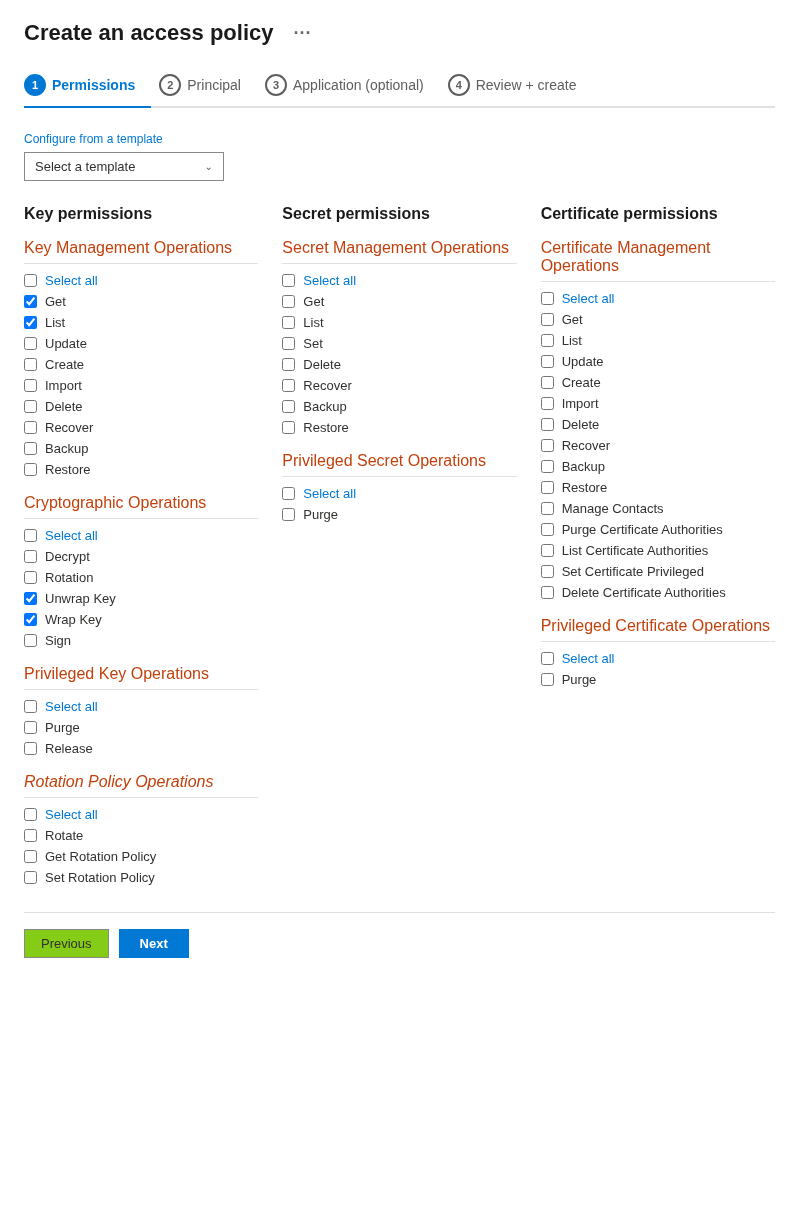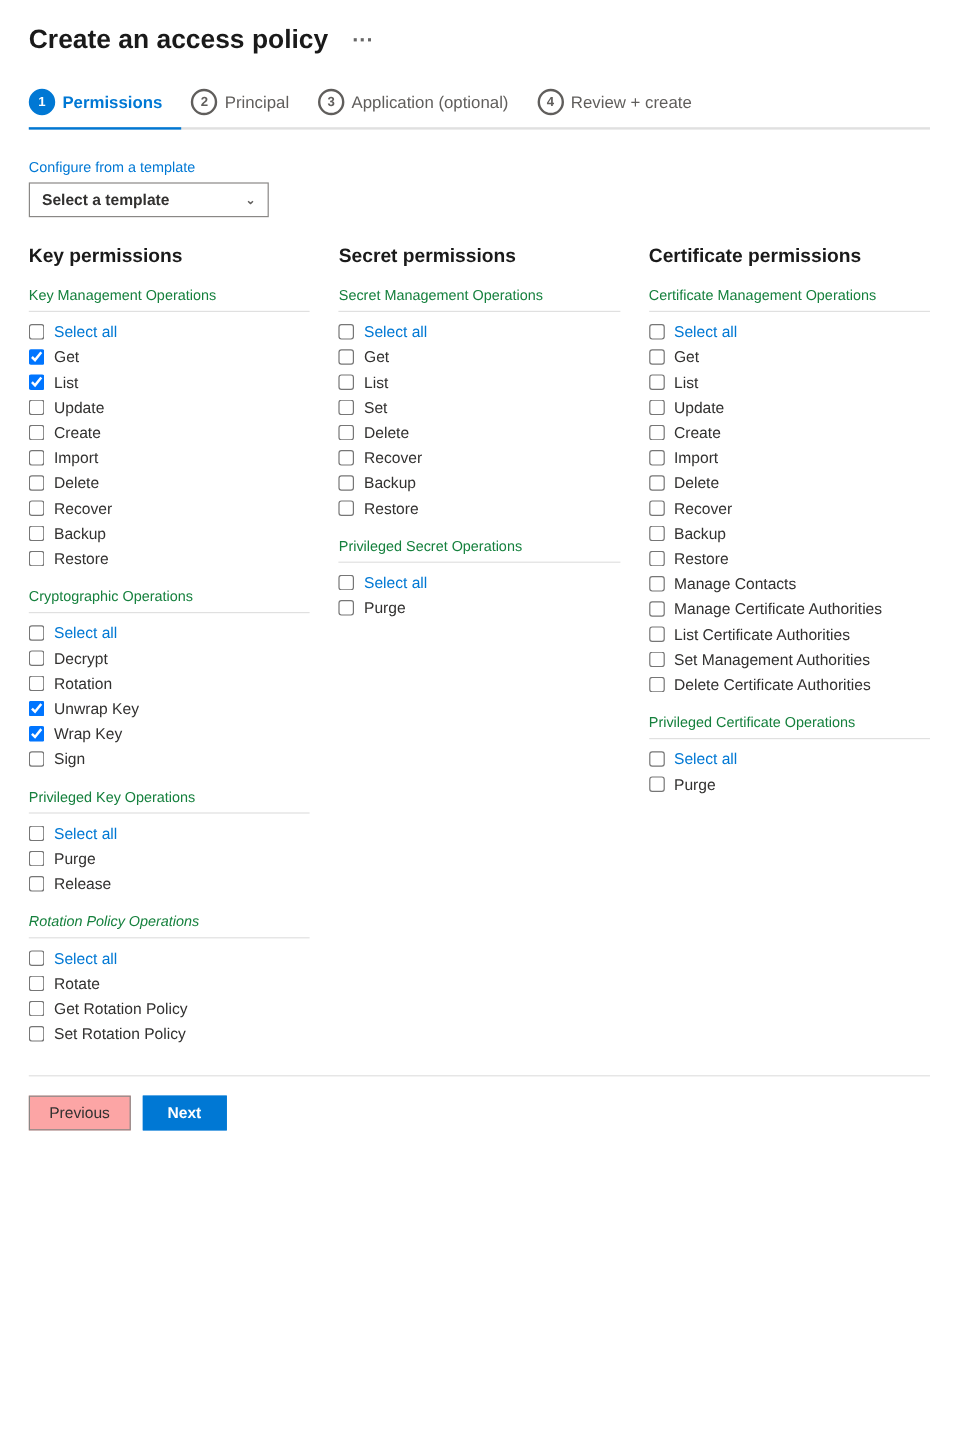--- a/index.html
+++ b/index.html
@@ -11,40 +11,40 @@
     
     .wizard-steps { display: flex; align-items: center; border-bottom: 2px solid #e0e0e0; padding-bottom: 0; margin-bottom: 24px; }
     .step { display: flex; align-items: center; gap: 6px; padding: 8px 16px 10px 0; cursor: pointer; color: #605e5c; font-size: 14px; position: relative; }
     .step.active { color: #0078d4; border-bottom: 2px solid #0078d4; margin-bottom: -2px; font-weight: 600; }
     .step-circle { width: 22px; height: 22px; border-radius: 50%; border: 2px solid #605e5c; display: flex; align-items: center; justify-content: center; font-size: 11px; font-weight: 600; flex-shrink: 0; }
     .step.active .step-circle { border-color: #0078d4; background: #0078d4; color: #fff; }
     .step-separator { color: #ccc; margin: 0 4px; }
 
     
     .section-label { font-size: 12px; color: #0078d4; margin-bottom: 6px; margin-top: 12px; }
-    .template-dropdown { display: flex; align-items: center; justify-content: space-between; border: 1px solid #8a8886; padding: 6px 10px; width: 200px; cursor: pointer; background: #fff; color: #323130; font-size: 13px; font-weight: bold; }
+    .template-dropdown { display: flex; align-items: center; justify-content: space-between; border: 1px solid #8a8886; padding: 6px 10px; width: 200px; cursor: pointer; background: #fff; color: #323130; font-size: 13px; }
     .dropdown-chevron { font-size: 10px; color: #605e5c; }
 
     
     .permissions-grid { display: grid; grid-template-columns: 1fr 1fr 1fr; gap: 0 24px; margin-top: 24px; }
     .perm-column { }
     .perm-column-title { font-size: 16px; font-weight: 600; margin-bottom: 16px; color: #1a1a1a; }
     
-    .perm-section-title { font-size: 12px; color: #15803d; margin-bottom: 6px; margin-top: 12px; }
+    .perm-section-title { font-size: 16px; color: #c2410c; margin-bottom: 6px; margin-top: 12px; }
     .perm-section-title:first-child { margin-top: 0; }
     
     .perm-divider { border: none; border-top: 1px solid #e0e0e0; margin-bottom: 6px; }
     
     .checkbox-item { display: flex; align-items: center; gap: 8px; padding: 3px 0; }
     .checkbox-item label { cursor: pointer; color: #323130; font-size: 13px; }
     .checkbox-item label.link-style { color: #0078d4; }
     
     
     .footer { display: flex; align-items: center; gap: 10px; padding: 16px 0 0 0; border-top: 1px solid #e0e0e0; margin-top: 24px; }
-    .btn-previous { background: #fca5a5; border: 1px solid #8a8886; padding: 6px 16px; cursor: pointer; font-size: 13px; color: #323130; }
+    .btn-previous { background: #84cc16; border: 1px solid #8a8886; padding: 6px 16px; cursor: pointer; font-size: 13px; color: #323130; }
     .btn-next { background: #0078d4; border: 1px solid #0078d4; padding: 6px 20px; cursor: pointer; font-size: 13px; color: #fff; font-weight: 600; }
   </style>
 </head>
 <body>
 
 <div class="page">
 
   <div class="page-title">
     <span>Create an access policy</span>
     <span class="page-title-dots">···</span>
@@ -284,29 +284,29 @@
       <div class="checkbox-item">
         <input type="checkbox" id="cm-restore" style="">
         <label for="cm-restore">Restore</label>
       </div>
       <div class="checkbox-item">
         <input type="checkbox" id="cm-contacts" style="">
         <label for="cm-contacts">Manage Contacts</label>
       </div>
       <div class="checkbox-item">
         <input type="checkbox" id="cm-manage-ca" style="">
-        <label for="cm-manage-ca">Manage Certificate Authorities</label>
+        <label for="cm-manage-ca">Purge Certificate Authorities</label>
       </div>
       <div class="checkbox-item">
         <input type="checkbox" id="cm-list-ca" style="">
         <label for="cm-list-ca">List Certificate Authorities</label>
       </div>
       <div class="checkbox-item">
         <input type="checkbox" id="cm-set-ca" style="">
-        <label for="cm-set-ca">Set Management Authorities</label>
+        <label for="cm-set-ca">Set Certificate Privileged</label>
       </div>
       <div class="checkbox-item">
         <input type="checkbox" id="cm-del-ca" style="">
         <label for="cm-del-ca">Delete Certificate Authorities</label>
       </div>
 
       <div class="perm-section-title" style="margin-top:14px;">Privileged Certificate Operations</div>
       <hr class="perm-divider">
       <div class="checkbox-item">
         <input type="checkbox" id="pc-selectall" style="">

